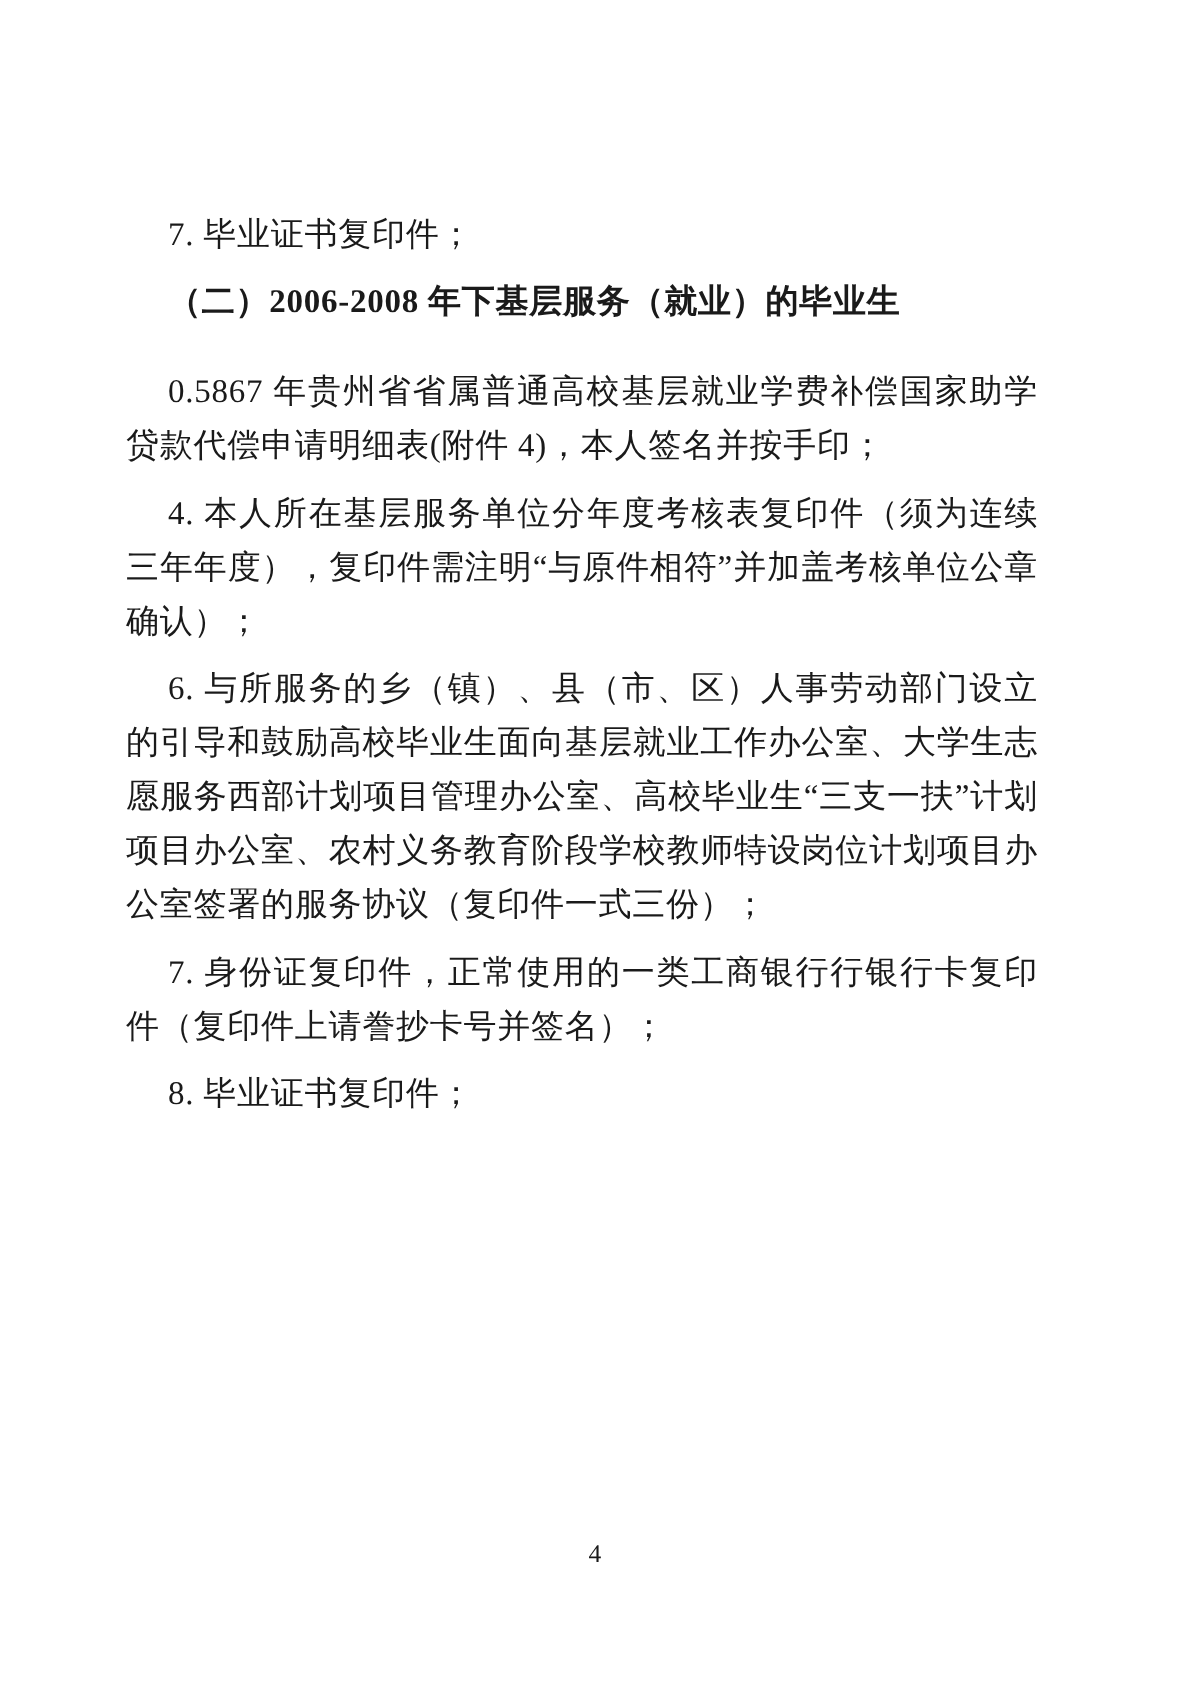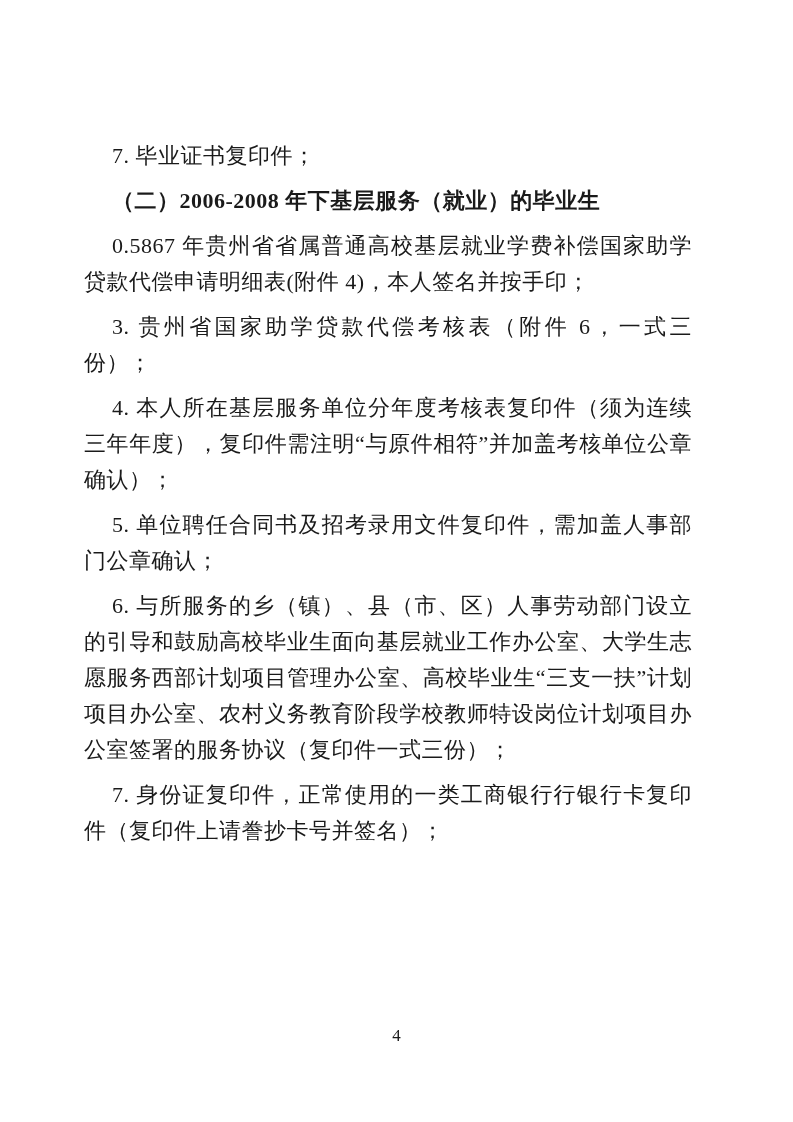--- a/index.html
+++ b/index.html
@@ -27,21 +27,21 @@
     margin: 0 16px 9px 0;
     text-align: justify;
     text-justify: inter-ideograph;
     text-indent: 28px;
     letter-spacing: 0.5px;
     word-break: normal;
   }
   .heading {
     font-size: 22px;
     line-height: 36px;
-    margin: 0 0 9px 0;
+    margin: 0 0 24px 0;
     font-weight: bold;
     text-indent: 28px;
     letter-spacing: 0.5px;
   }
   .page-footer {
     position: absolute;
     top: 1026px;
     left: 0;
     width: 793px;
     text-align: center;
@@ -51,20 +51,19 @@
   }
 </style>
 </head>
 <body>
 
 <div class="doc-page">
   <main class="doc-body">
     <p class="para">7. 毕业证书复印件；</p>
     <h2 class="heading">（二）2006-2008 年下基层服务（就业）的毕业生</h2>
     <p class="para">0.5867 年贵州省省属普通高校基层就业学费补偿国家助学贷款代偿申请明细表(附件 4)，本人签名并按手印；</p>
-    <p class="para">3. 贵州省国家助学贷款代偿考核表（附件 6，一式三份）；</p>
     <p class="para">4. 本人所在基层服务单位分年度考核表复印件（须为连续三年年度），复印件需注明“与原件相符”并加盖考核单位公章确认）；</p>
-    <p class="para">5. 单位聘任合同书及招考录用文件复印件，需加盖人事部门公章确认；</p>
     <p class="para">6. 与所服务的乡（镇）、县（市、区）人事劳动部门设立的引导和鼓励高校毕业生面向基层就业工作办公室、大学生志愿服务西部计划项目管理办公室、高校毕业生“三支一扶”计划项目办公室、农村义务教育阶段学校教师特设岗位计划项目办公室签署的服务协议（复印件一式三份）；</p>
     <p class="para">7. 身份证复印件，正常使用的一类工商银行行银行卡复印件（复印件上请誊抄卡号并签名）；</p>
+    <p class="para">8. 毕业证书复印件；</p>
   </main>
   <div class="page-footer">4</div>
 </div>
 
 </body></html>

